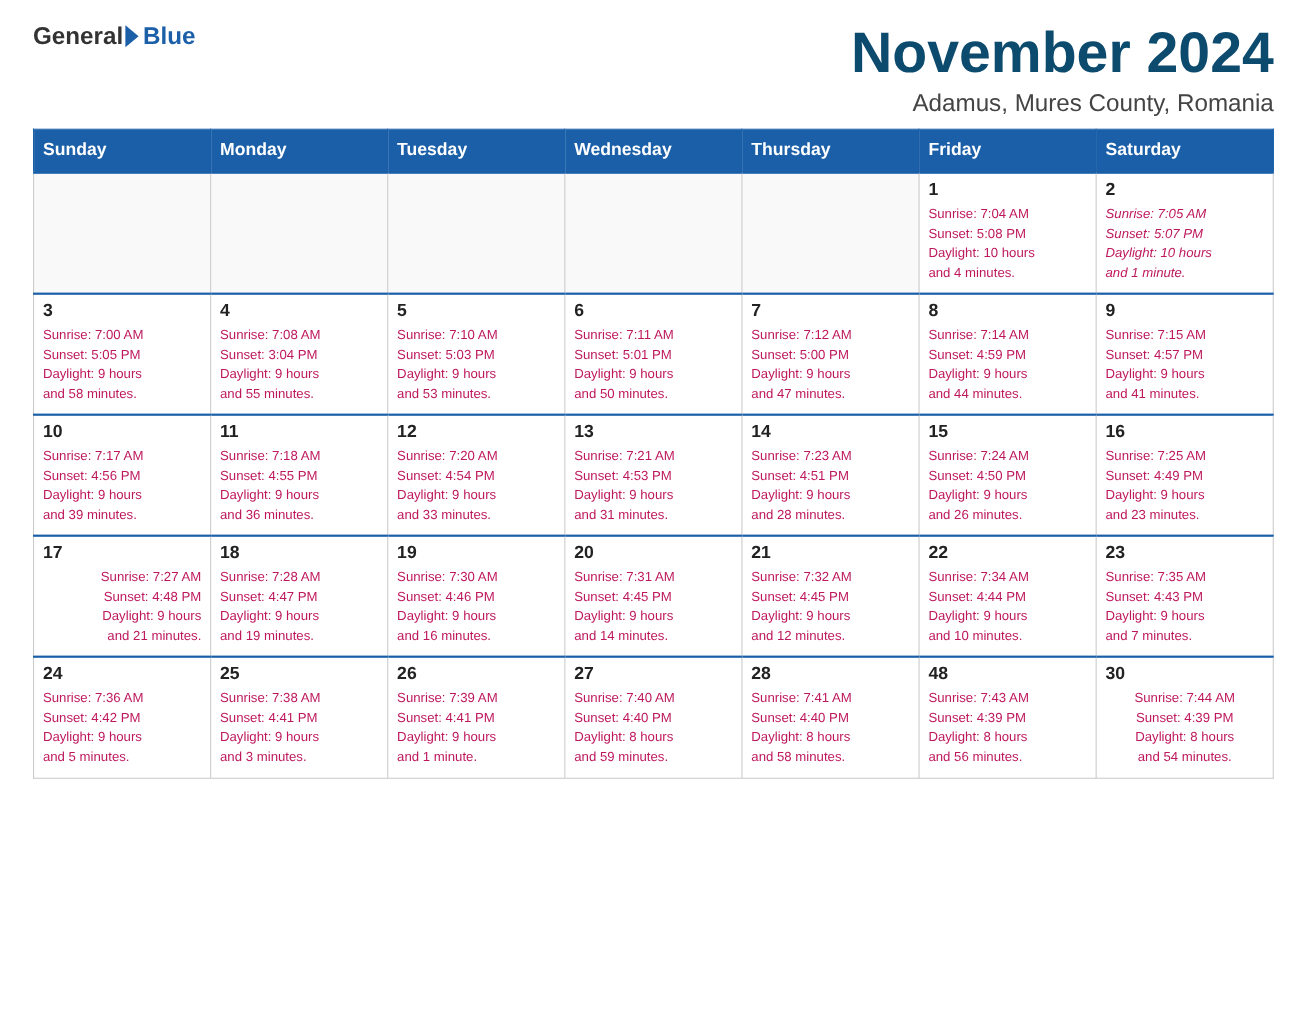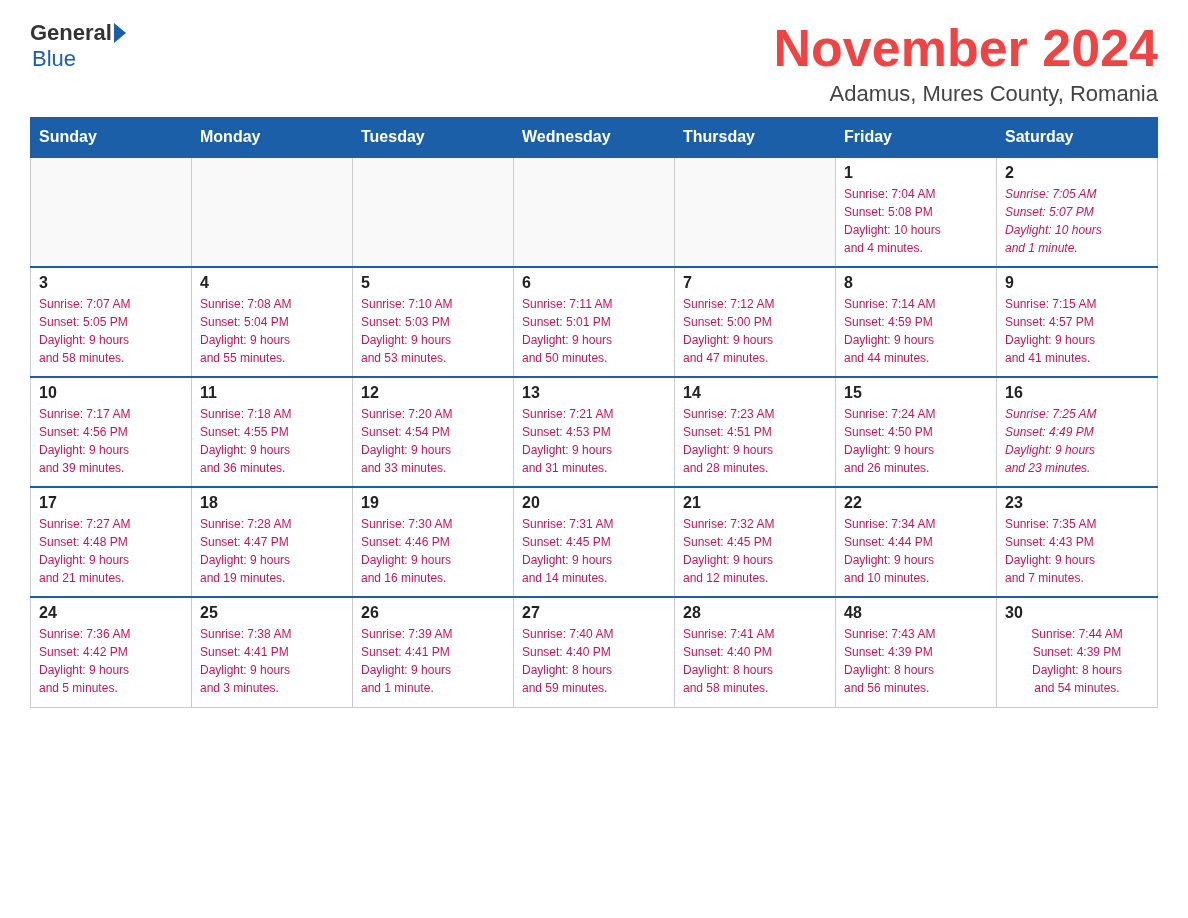--- a/index.html
+++ b/index.html
@@ -11,21 +11,21 @@
       padding: 20px 30px;
     }
     .header-area {
       display: flex;
       justify-content: space-between;
       align-items: flex-start;
       margin-bottom: 10px;
     }
     .logo-area {
       display: flex;
-      flex-direction: column;
+      flex-direction: row;
       align-items: flex-start;
     }
     .logo-text {
       font-size: 22px;
       font-weight: bold;
       color: #333;
       display: flex;
       align-items: center;
     }
     .logo-general { color: #333; }
@@ -38,21 +38,21 @@
       border-bottom: 10px solid transparent;
       margin: 0 2px;
       vertical-align: middle;
     }
     .title-area {
       text-align: right;
     }
     .month-title {
       font-size: 52px;
       font-weight: bold;
-      color: #ef4444;
+      color: #0c4a6e;
       line-height: 1.1;
     }
     .location-title {
       font-size: 22px;
       color: #444;
       margin-top: 4px;
     }
     .calendar-table {
       width: 100%;
       border-collapse: collapse;
@@ -93,21 +93,21 @@
     .day-info {
       font-size: 12px;
       color: #be185d;
       line-height: 1.5;
     }
     .empty-cell {
       background: #f9f9f9;
     }
     .logo-line2 {
       font-size: 22px;
-      font-weight: normal;
+      font-weight: bold;
       color: #1a5fa8;
       margin-left: 2px;
     }
   </style>
 </head>
 <body>
 
 <div class="header-area">
   <div class="logo-area">
     <div class="logo-text">
@@ -153,29 +153,29 @@
           <span class="day-number">2</span>
           <div class="day-info" style="white-space: pre-line; font-style: italic;">Sunrise: 7:05 AM
 Sunset: 5:07 PM
 Daylight: 10 hours
 and 1 minute.</div>
         </td>
       </tr>
       <tr>
         <td>
           <span class="day-number">3</span>
-          <div class="day-info" style="white-space: pre-line;">Sunrise: 7:07 AM
+          <div class="day-info" style="white-space: pre-line;">Sunrise: 7:00 AM
 Sunset: 5:05 PM
 Daylight: 9 hours
 and 58 minutes.</div>
         </td>
         <td>
           <span class="day-number">4</span>
           <div class="day-info" style="white-space: pre-line;">Sunrise: 7:08 AM
-Sunset: 5:04 PM
+Sunset: 3:04 PM
 Daylight: 9 hours
 and 55 minutes.</div>
         </td>
         <td>
           <span class="day-number">5</span>
           <div class="day-info" style="white-space: pre-line;">Sunrise: 7:10 AM
 Sunset: 5:03 PM
 Daylight: 9 hours
 and 53 minutes.</div>
         </td>
@@ -246,30 +246,30 @@
         </td>
         <td>
           <span class="day-number">15</span>
           <div class="day-info" style="white-space: pre-line;">Sunrise: 7:24 AM
 Sunset: 4:50 PM
 Daylight: 9 hours
 and 26 minutes.</div>
         </td>
         <td>
           <span class="day-number">16</span>
-          <div class="day-info" style="white-space: pre-line; font-style: italic;">Sunrise: 7:25 AM
+          <div class="day-info" style="white-space: pre-line;">Sunrise: 7:25 AM
 Sunset: 4:49 PM
 Daylight: 9 hours
 and 23 minutes.</div>
         </td>
       </tr>
       <tr>
         <td>
           <span class="day-number">17</span>
-          <div class="day-info" style="white-space: pre-line;">Sunrise: 7:27 AM
+          <div class="day-info" style="white-space: pre-line; text-align: right;">Sunrise: 7:27 AM
 Sunset: 4:48 PM
 Daylight: 9 hours
 and 21 minutes.</div>
         </td>
         <td>
           <span class="day-number">18</span>
           <div class="day-info" style="white-space: pre-line;">Sunrise: 7:28 AM
 Sunset: 4:47 PM
 Daylight: 9 hours
 and 19 minutes.</div>

